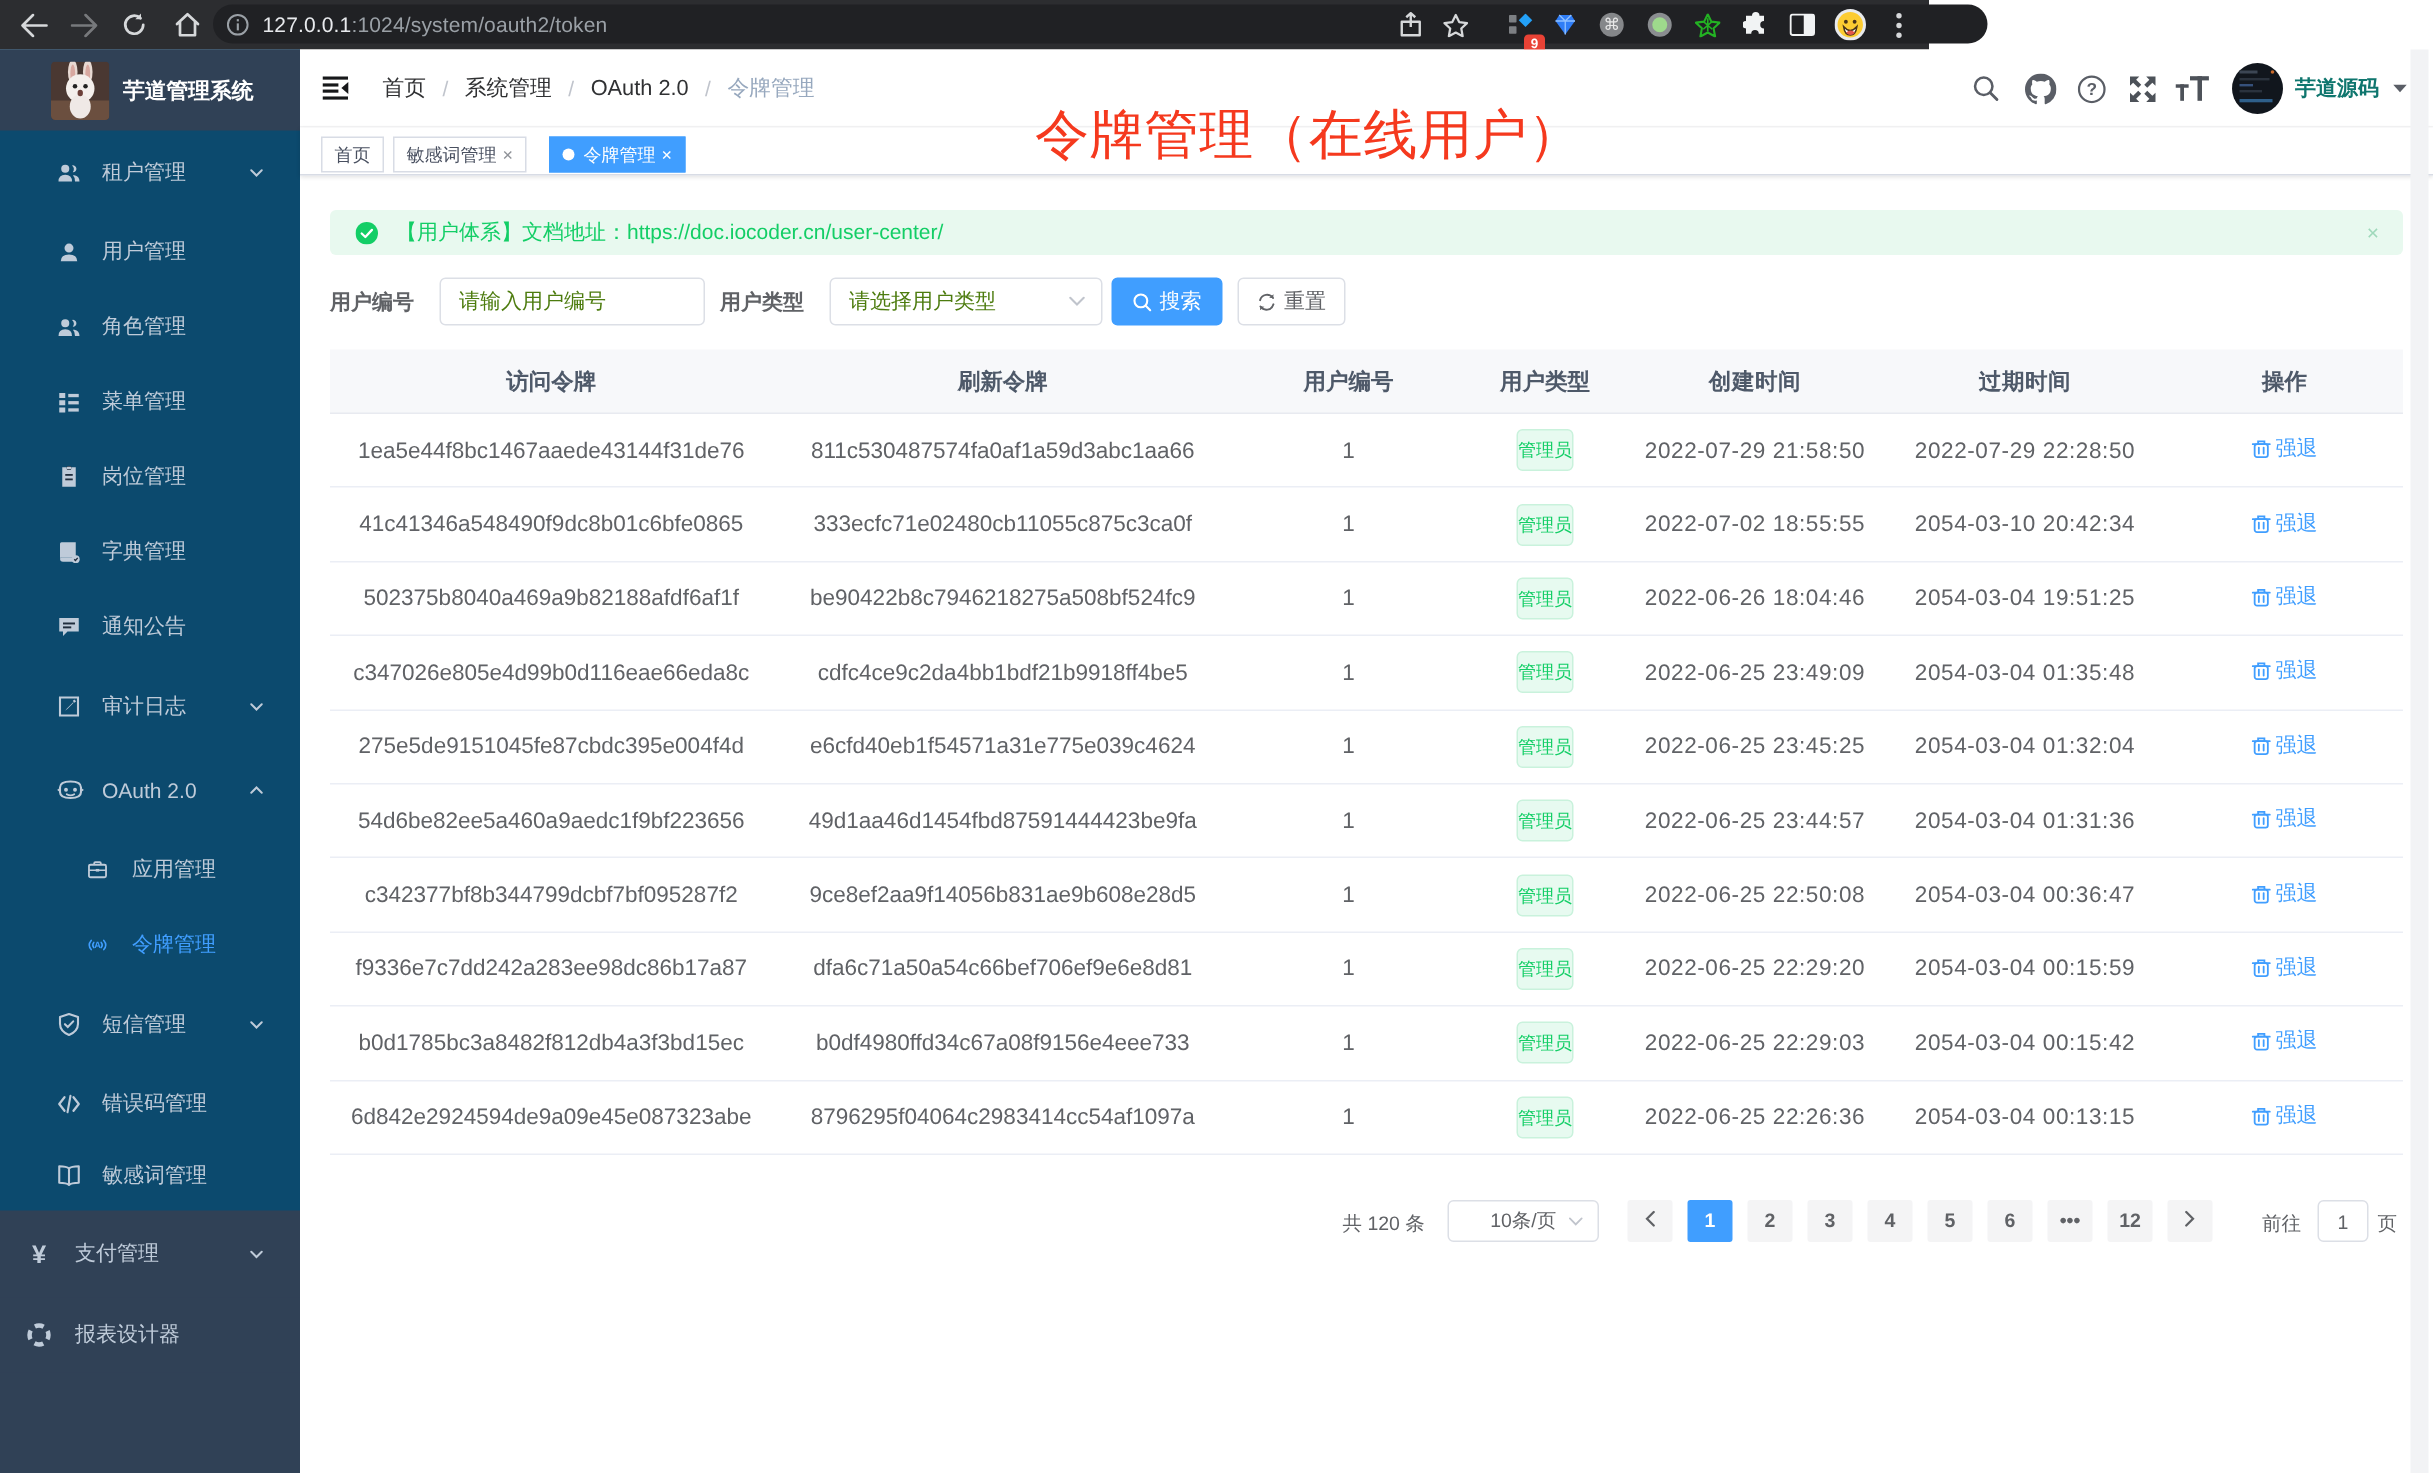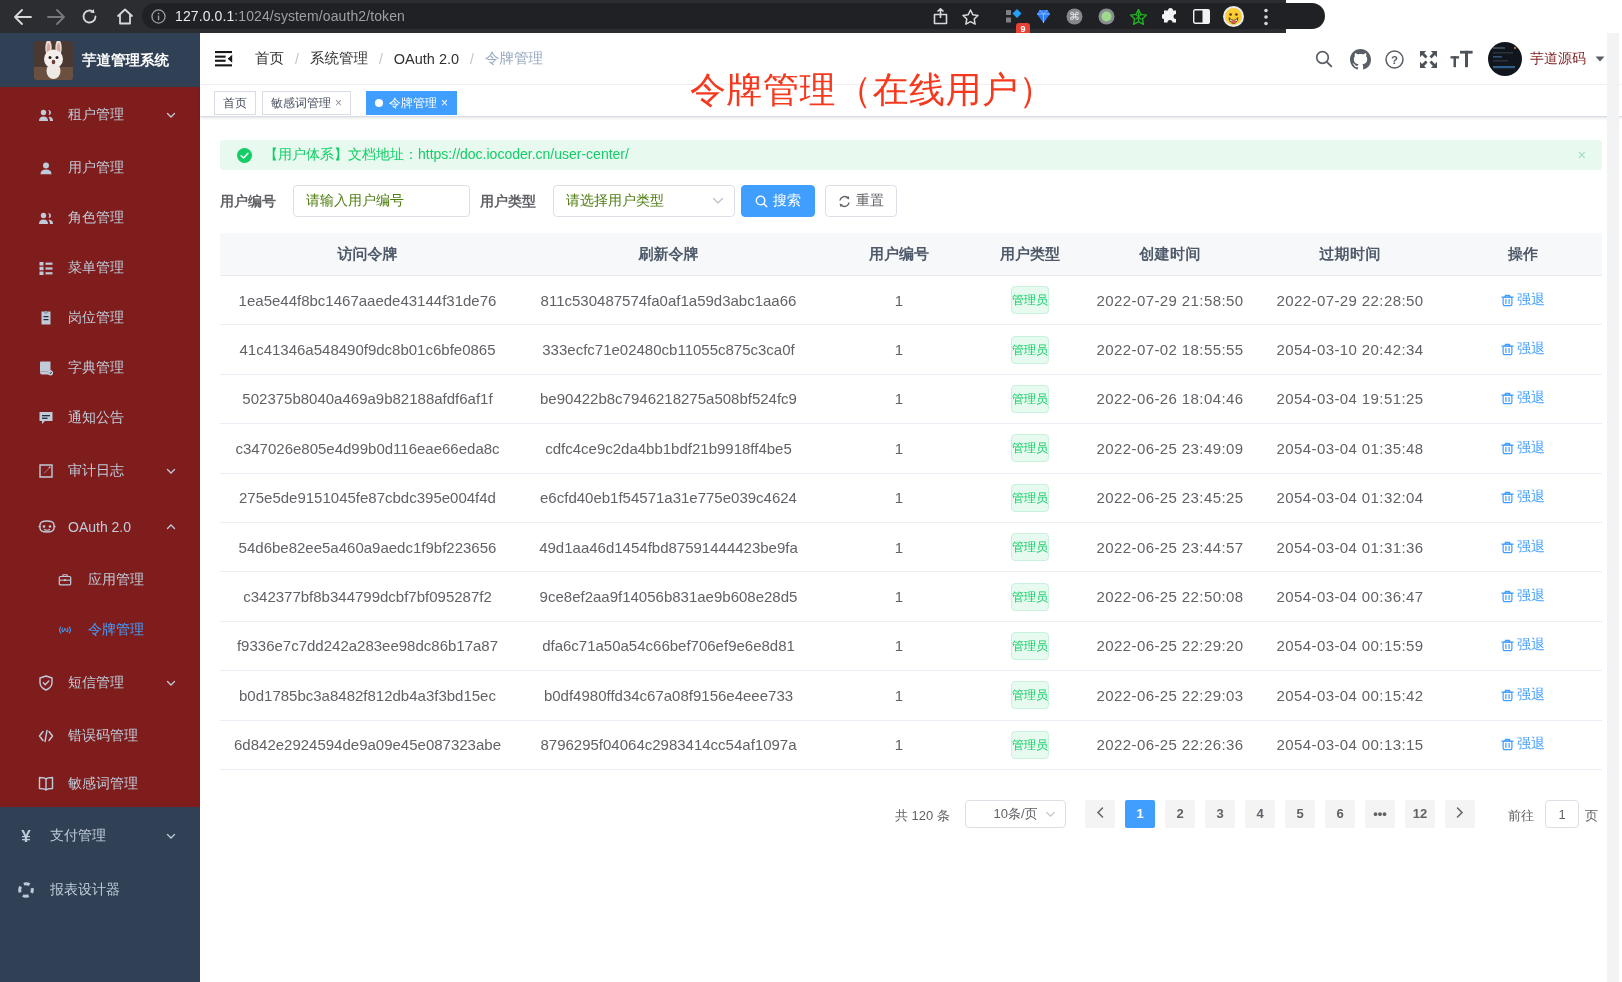--- a/index.html
+++ b/index.html
@@ -11,21 +11,21 @@
 #chrome .navbtns { position:absolute; top:0; left:0; height:33px; display:flex; align-items:center; }
 #chrome .nbtn { width:22px; height:22px; display:flex; align-items:center; justify-content:center; }
 #urlbar { position:absolute; left:142px; top:3px; width:1183px; height:26px; border-radius:13px; background:#202124; display:flex; align-items:center; color:#9aa0a6; }
 #urlbar .info { margin-left:9px; }
 #urlbar .url { margin-left:9px; font-size:14px; letter-spacing:.1px; color:#9aa0a6; white-space:nowrap; }
 #urlbar .url b { color:#e8eaed; font-weight:400; }
 #chrome .exts { position:absolute; right:0; top:0; height:33px; display:flex; align-items:center; }
 
 #app { position:absolute; top:33px; left:0; width:1622px; height:949px; display:flex; }
 
-#sidebar { width:200px; height:949px; background:#7f1d1d; position:relative; flex:none; }
+#sidebar { width:200px; height:949px; background:#0c4a6e; position:relative; flex:none; }
 #logo { height:54px; background:#304156; display:flex; align-items:center; padding-left:34px; }
 #logo .avatar { width:39px; height:39px; border-radius:3px; overflow:hidden; flex:none; }
 #logo .title { color:#fff; font-size:14.5px; font-weight:bold; margin-left:9px; white-space:nowrap; }
 .menu { }
 .mi { display:flex; align-items:center; color:#bfcbd9; font-size:14px; position:relative; }
 .mi .ico { position:absolute; left:38px; width:16px; height:16px; }
 .mi .txt { position:absolute; left:68px; }
 .mi .arr { position:absolute; right:23px; }
 .mi.h56 { height:56px; } .mi.h50 { height:50px; }
 .mi.lv3 .ico { left:58px; width:14px; height:14px; } .mi.lv3 .txt { left:88px; }
@@ -390,21 +390,21 @@
           </svg>
         <div style="width:34px;height:34px;border-radius:50%;overflow:hidden;margin-right:8px"><svg width="34" height="34" viewBox="0 0 34 34">
               <rect width="34" height="34" fill="#11161d"></rect>
               <rect x="5" y="5" width="12" height="2" fill="#3c4654"></rect>
               <rect x="5" y="10" width="20" height="1.6" fill="#2a323d"></rect>
               <rect x="5" y="14" width="9" height="1.6" fill="#35507a"></rect>
               <rect x="5" y="18" width="15" height="1.6" fill="#2a323d"></rect>
               <rect x="5" y="24" width="22" height="2.2" fill="#2e5f8a"></rect>
               <circle cx="27" cy="6" r="1.2" fill="#c96a2c"></circle>
             </svg></div>
-        <span style="font-size:14px;color:#7f1d1d;">芋道源码</span>
+        <span style="font-size:14px;color:#0f766e;font-weight:bold;">芋道源码</span>
         <svg width="10" height="7" viewBox="0 0 10 7" style="margin-left:9px;margin-right:17px">
             <path d="M0.5 0.5 L5 5.5 L9.5 0.5 Z" fill="#5a5e66"></path>
           </svg>
       </div>
     </div>
     <div id="tagsbar">
       <div class="tag" style="left:14px">首页</div>
       <div class="tag" style="left:62px">敏感词管理<span class="x" style="color:#909399">×</span></div>
       <div class="tag on" style="left:166px"><span class="dot"></span>令牌管理<span class="x">×</span></div>
     </div>

